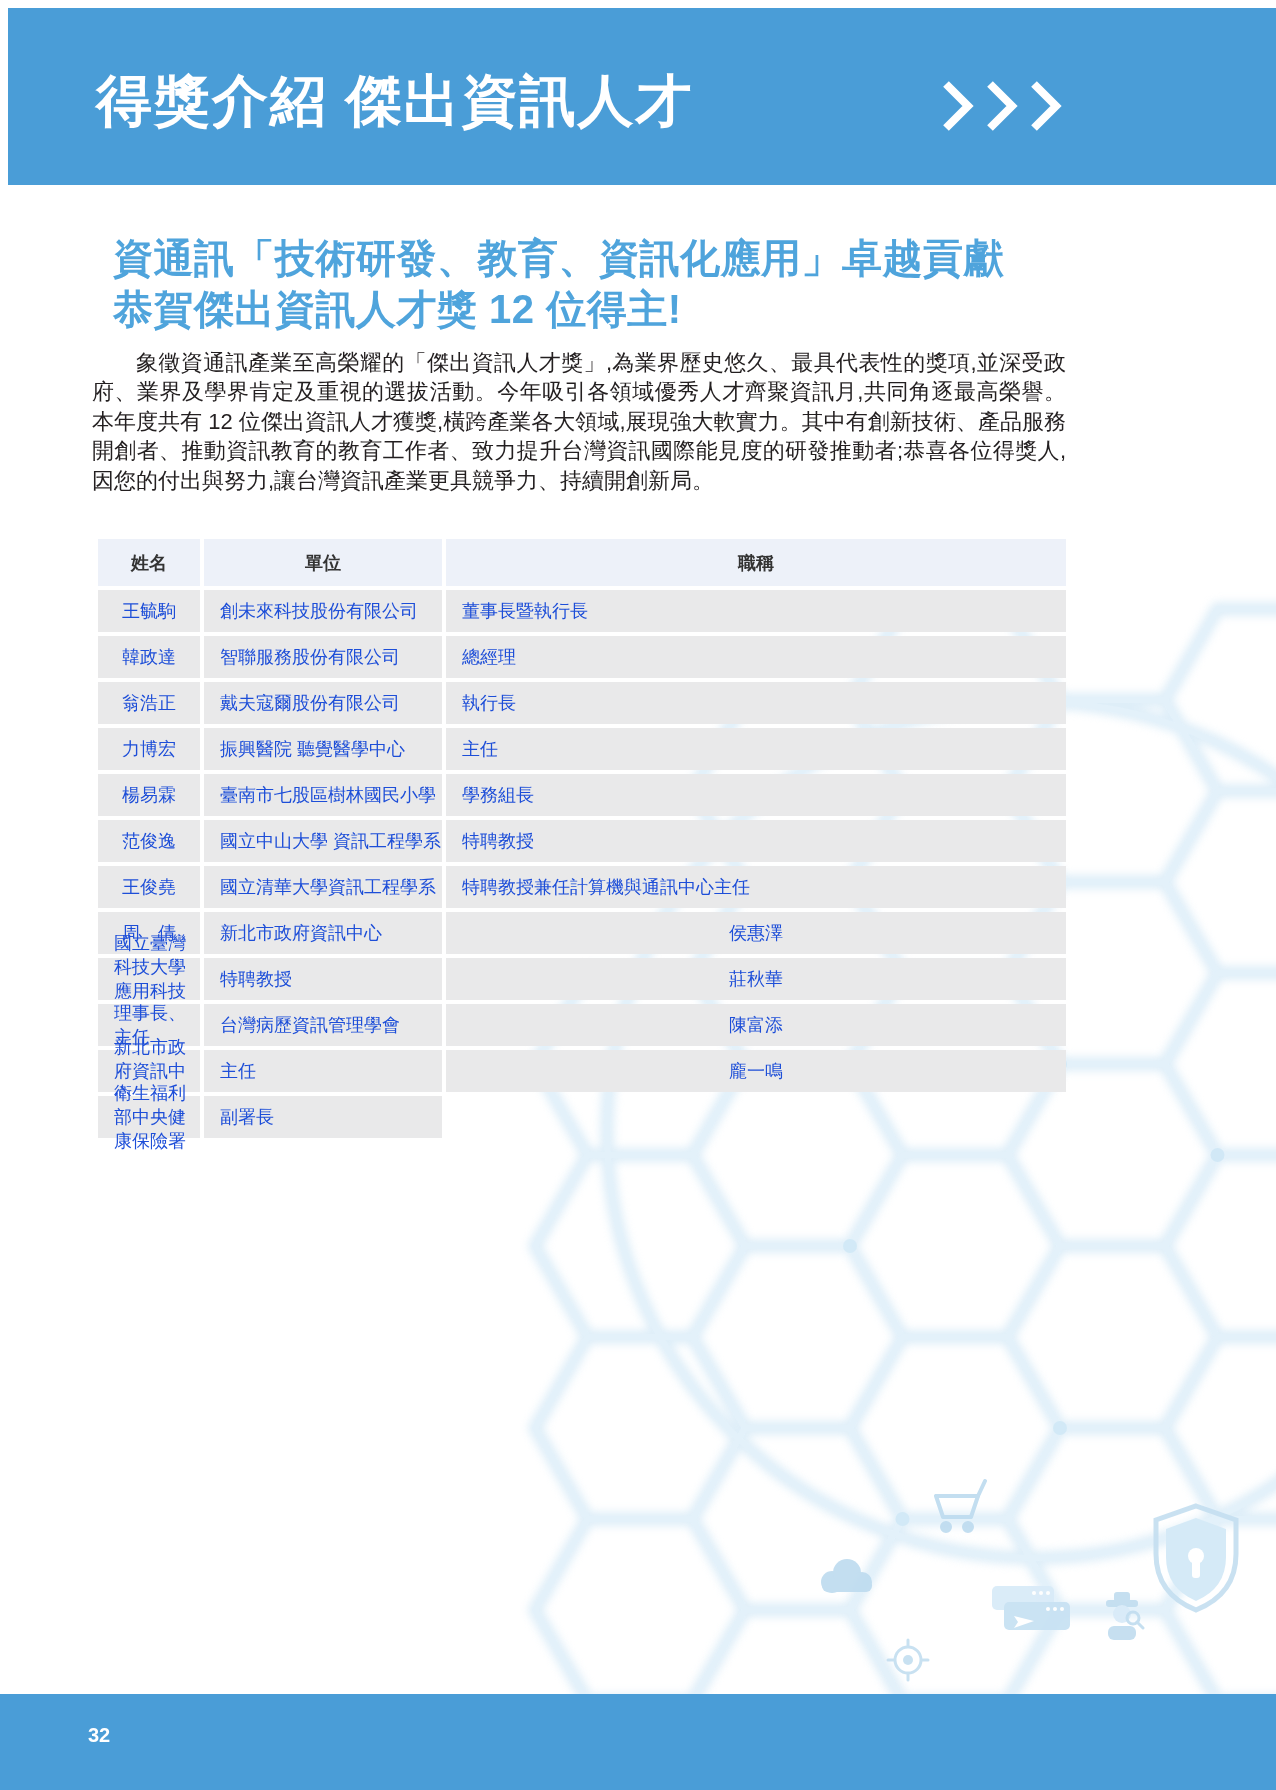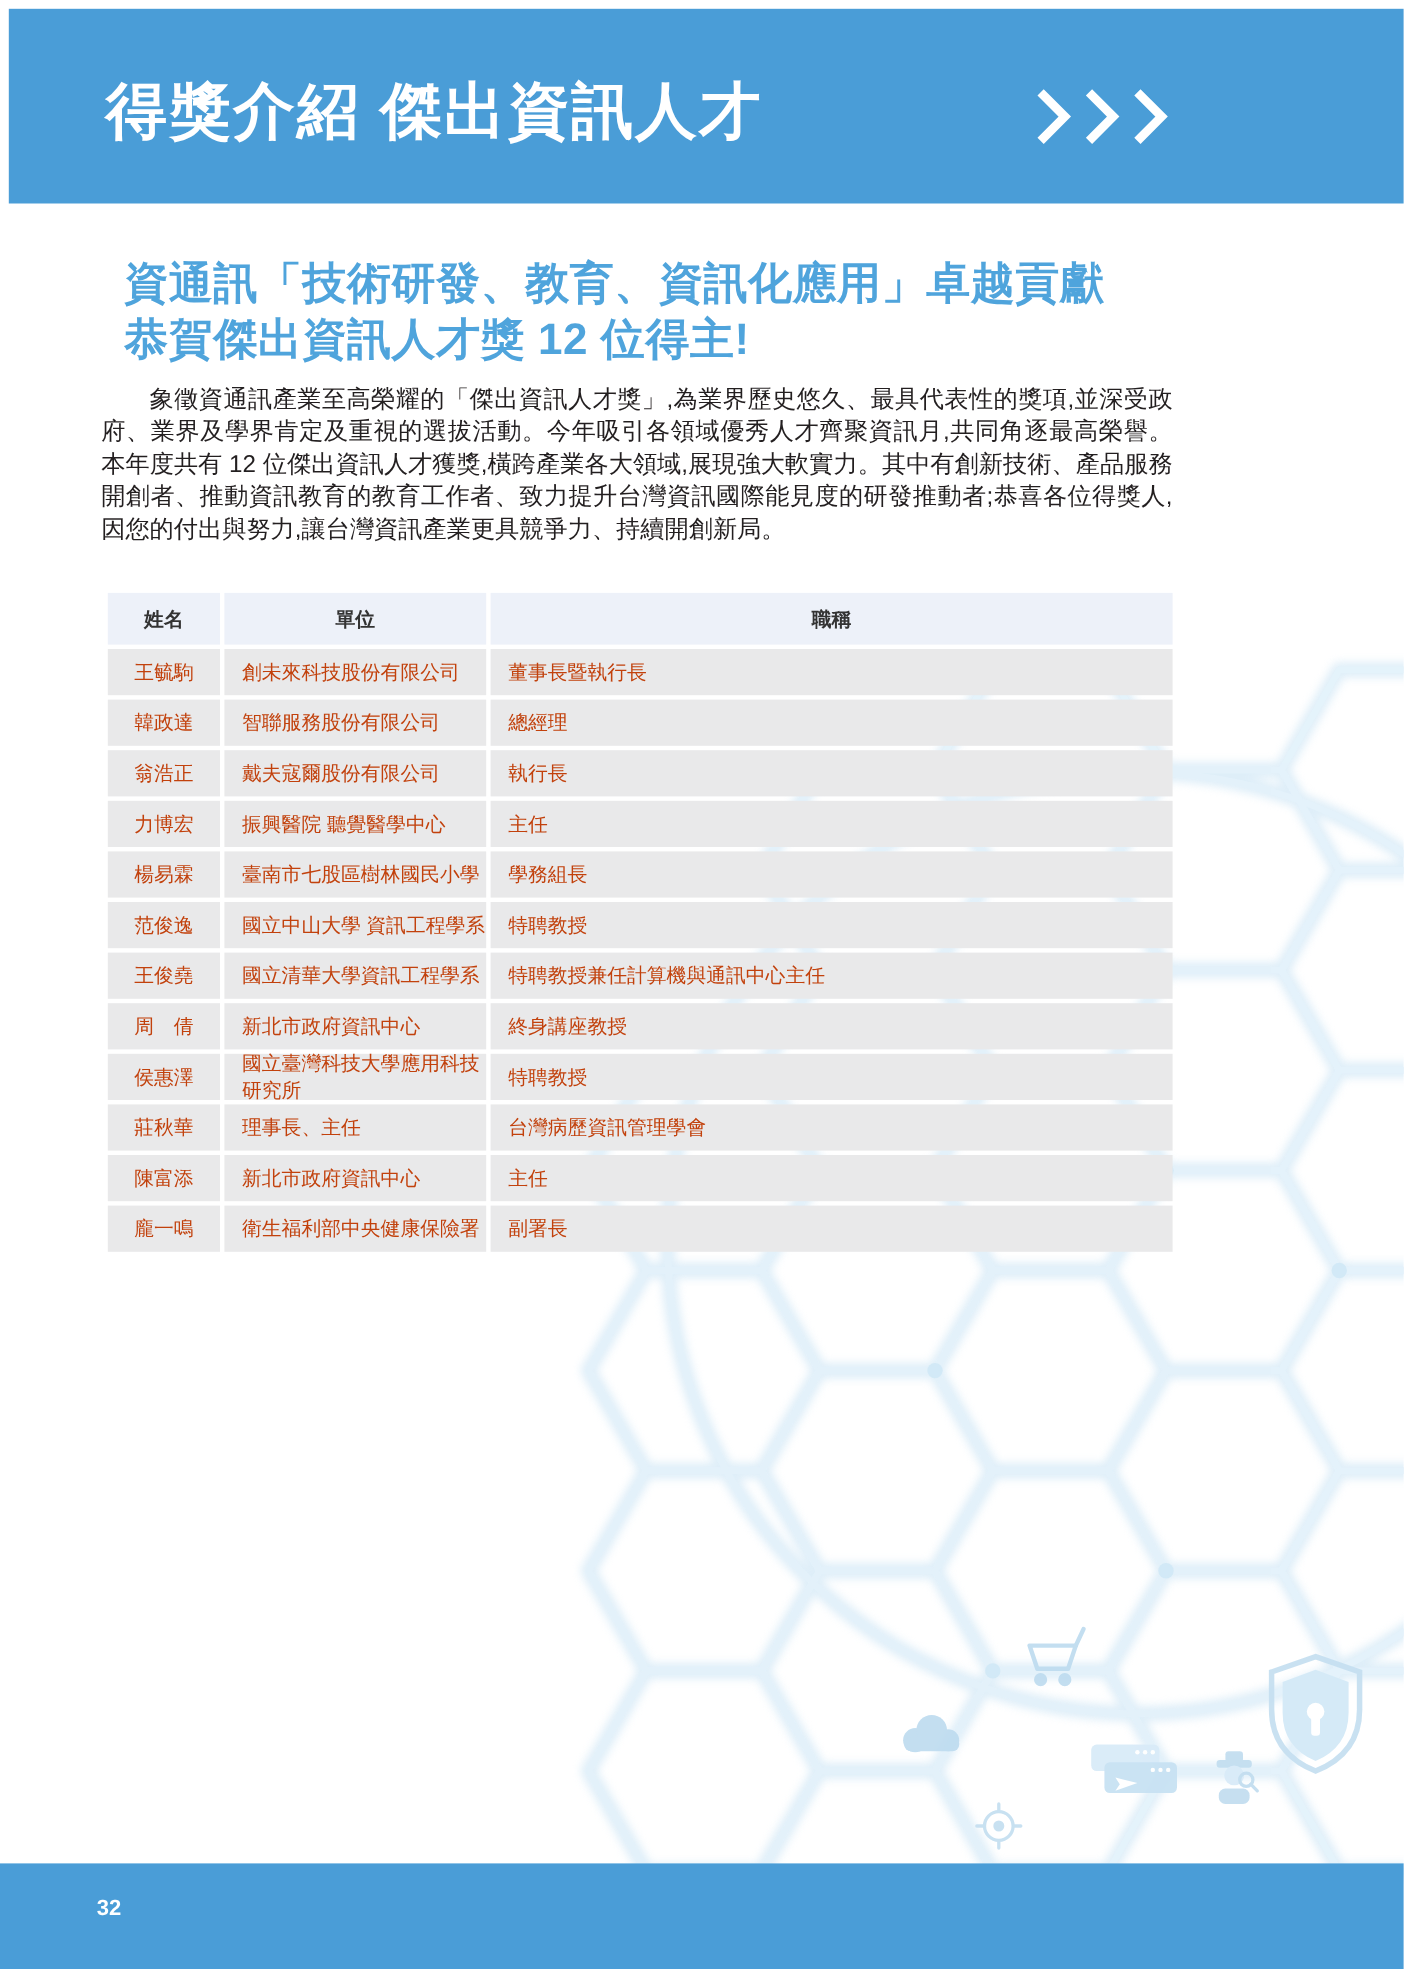--- a/index.html
+++ b/index.html
@@ -34,21 +34,21 @@
     position:absolute;left:92px;top:326px;width:974px;
     color:var(--body_text,#231f20);font-size:22px;line-height:29.4px;
     text-align:justify;text-indent:44px;
   }
 
   
   .tbl{
     position:absolute;left:98px;top:539px;width:968px;z-index:1;
     display:grid;grid-template-columns:102px 238px 620px;gap:4px;
   }
-  .cell{display:flex;align-items:center;font-size:18px;color:#c2410c;}
+  .cell{display:flex;align-items:center;font-size:18px;color:#1d4ed8;}
   .th{height:47px;background:var(--th_bg,#EDF1F9);justify-content:center;font-weight:700;color:#333;text-align:right;}
   .td{height:42px;background:var(--row_bg,#E9E9EA);}
   .td.name{justify-content:center;}
   .td.unit,.td.title{padding-left:16px;}
 
   
   .footer{position:absolute;left:0;right:0;bottom:0;height:96px;background:var(--band,#4A9DD7);z-index:3;}
   .page-number{position:absolute;left:88px;top:30px;color:#ffffff;font-size:20px;font-weight:700;}
 </style>
 </head>
@@ -197,21 +197,20 @@
         <div class="cell td name">范俊逸</div>
         <div class="cell td unit">國立中山大學 資訊工程學系</div>
         <div class="cell td title">特聘教授</div>
 
         <div class="cell td name">王俊堯</div>
         <div class="cell td unit">國立清華大學資訊工程學系</div>
         <div class="cell td title">特聘教授兼任計算機與通訊中心主任</div>
 
         <div class="cell td name">周　倩</div>
         <div class="cell td unit">新北市政府資訊中心</div>
-        <div class="cell td title">終身講座教授</div>
 
         <div class="cell td name">侯惠澤</div>
         <div class="cell td unit">國立臺灣科技大學應用科技研究所</div>
         <div class="cell td title">特聘教授</div>
 
         <div class="cell td name">莊秋華</div>
         <div class="cell td title">理事長、主任</div>
         <div class="cell td unit">台灣病歷資訊管理學會</div>
 
         <div class="cell td name">陳富添</div>

